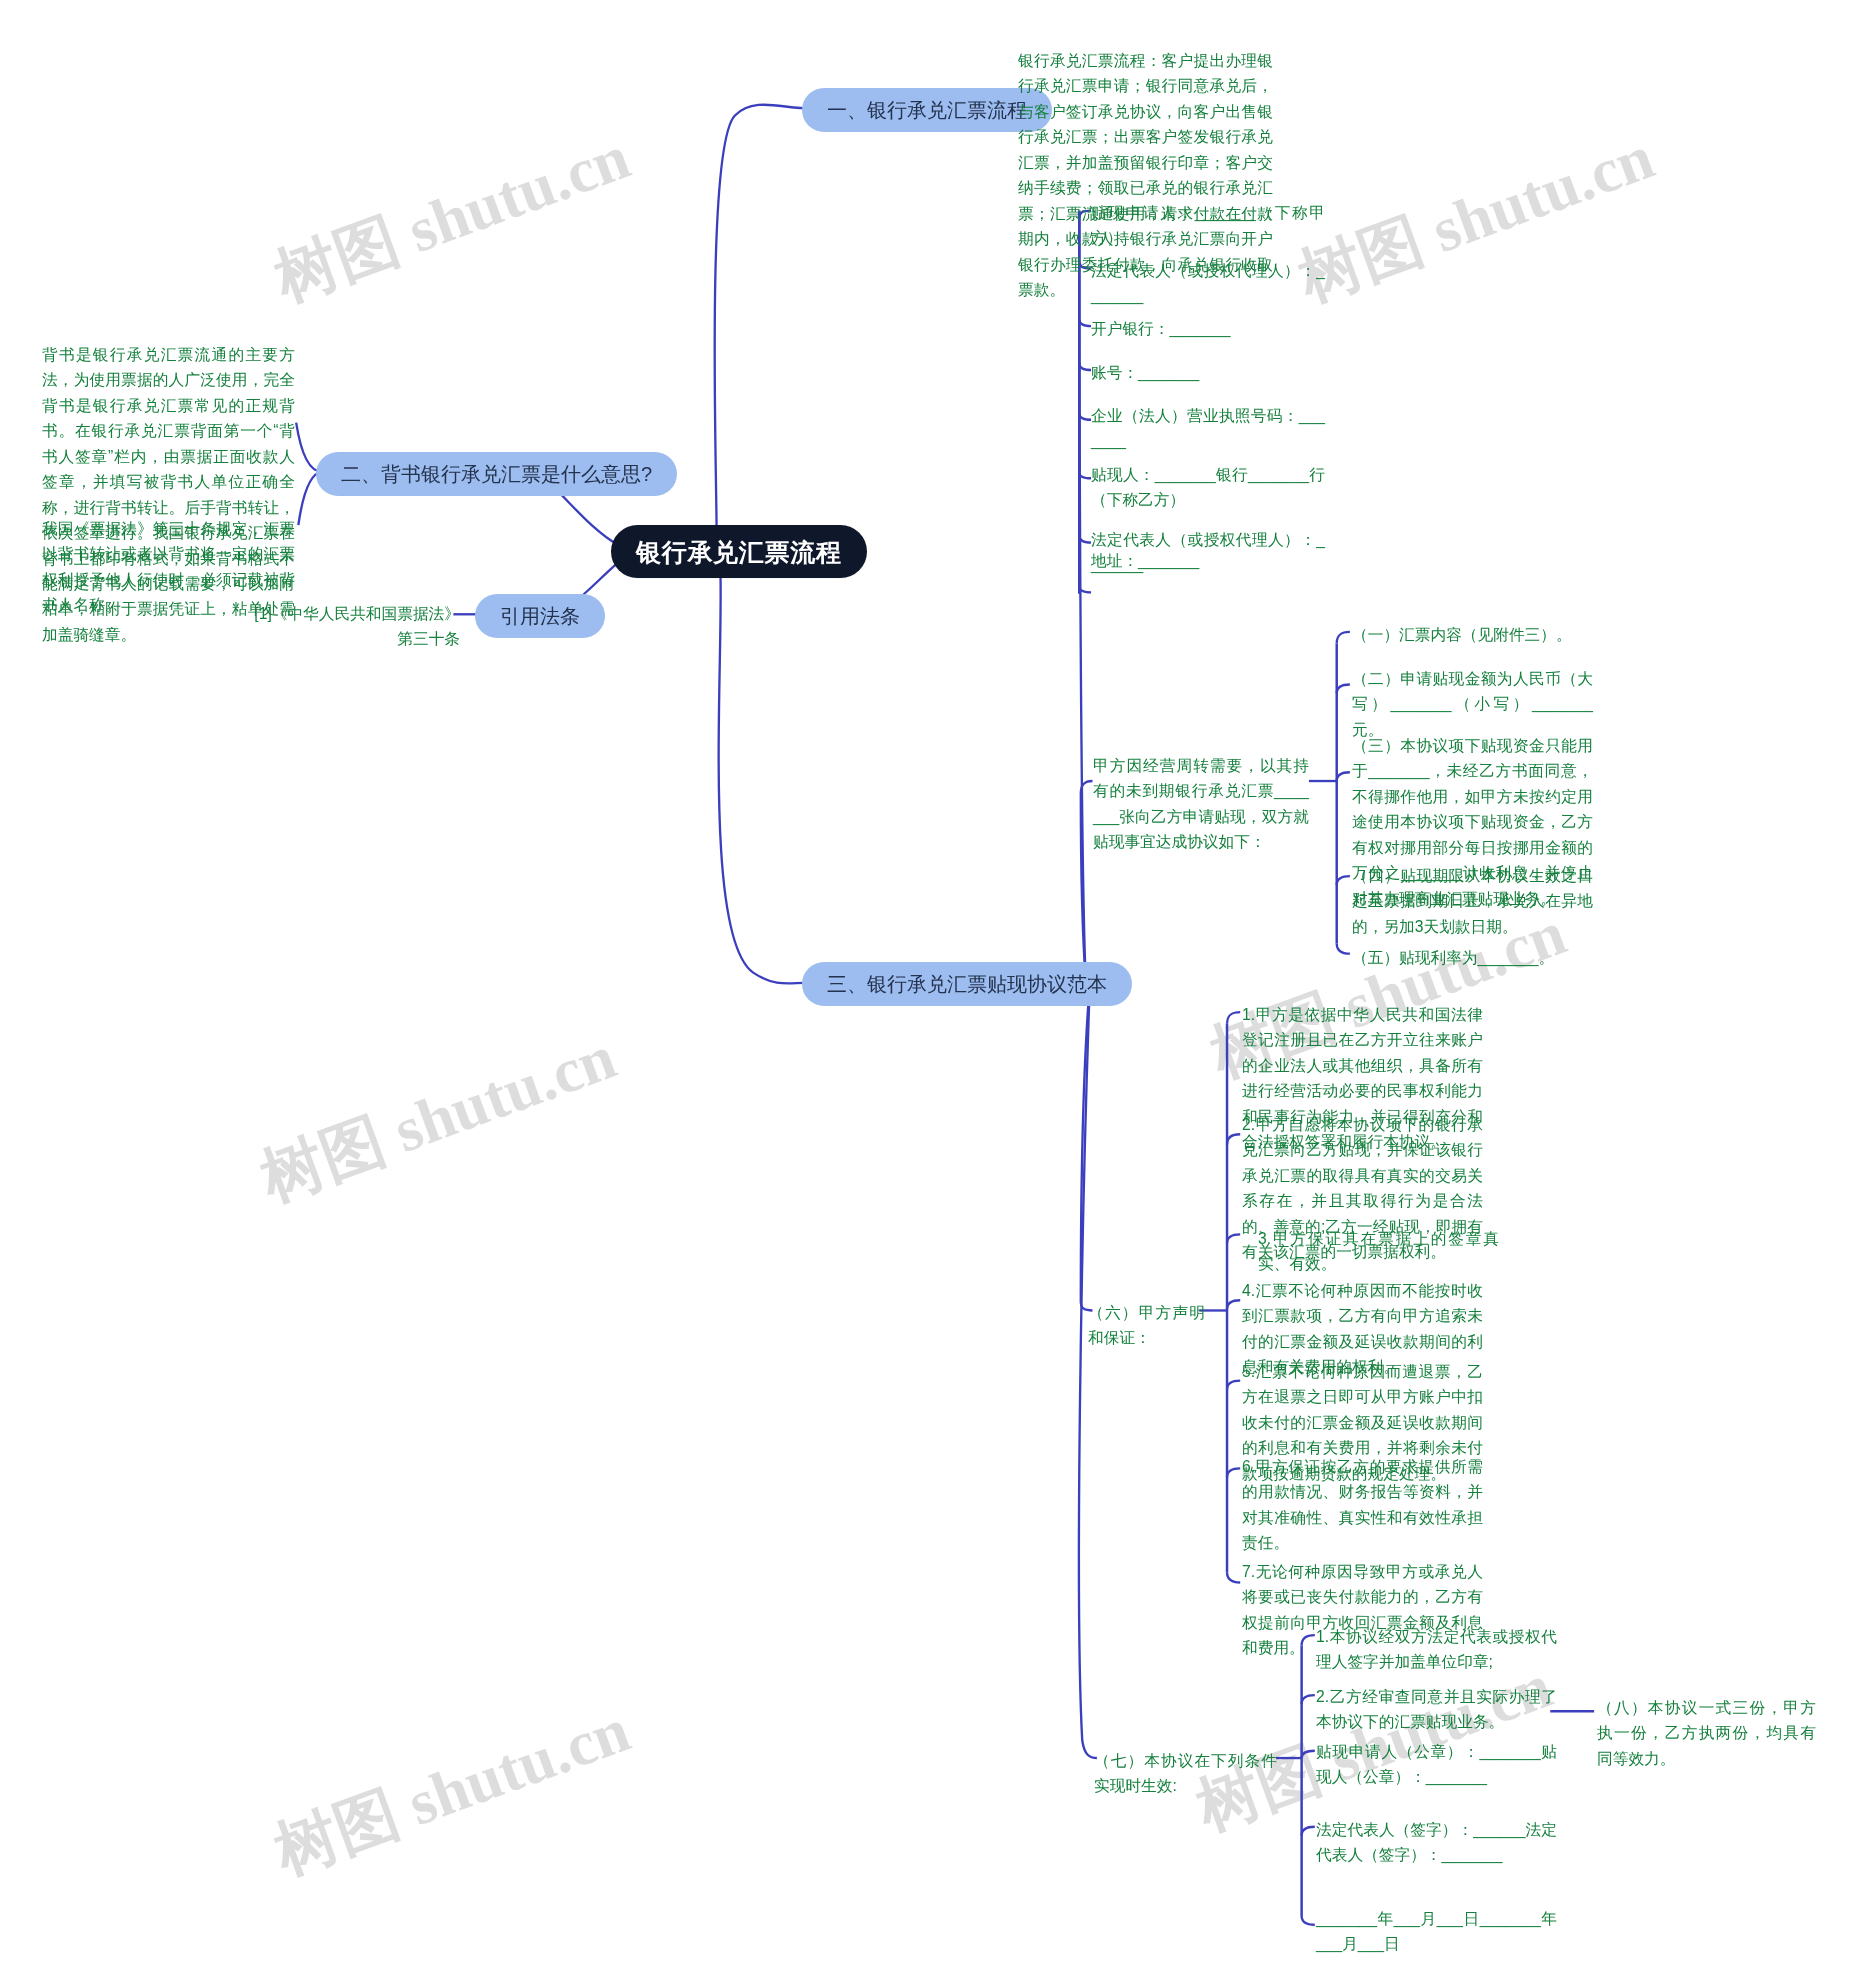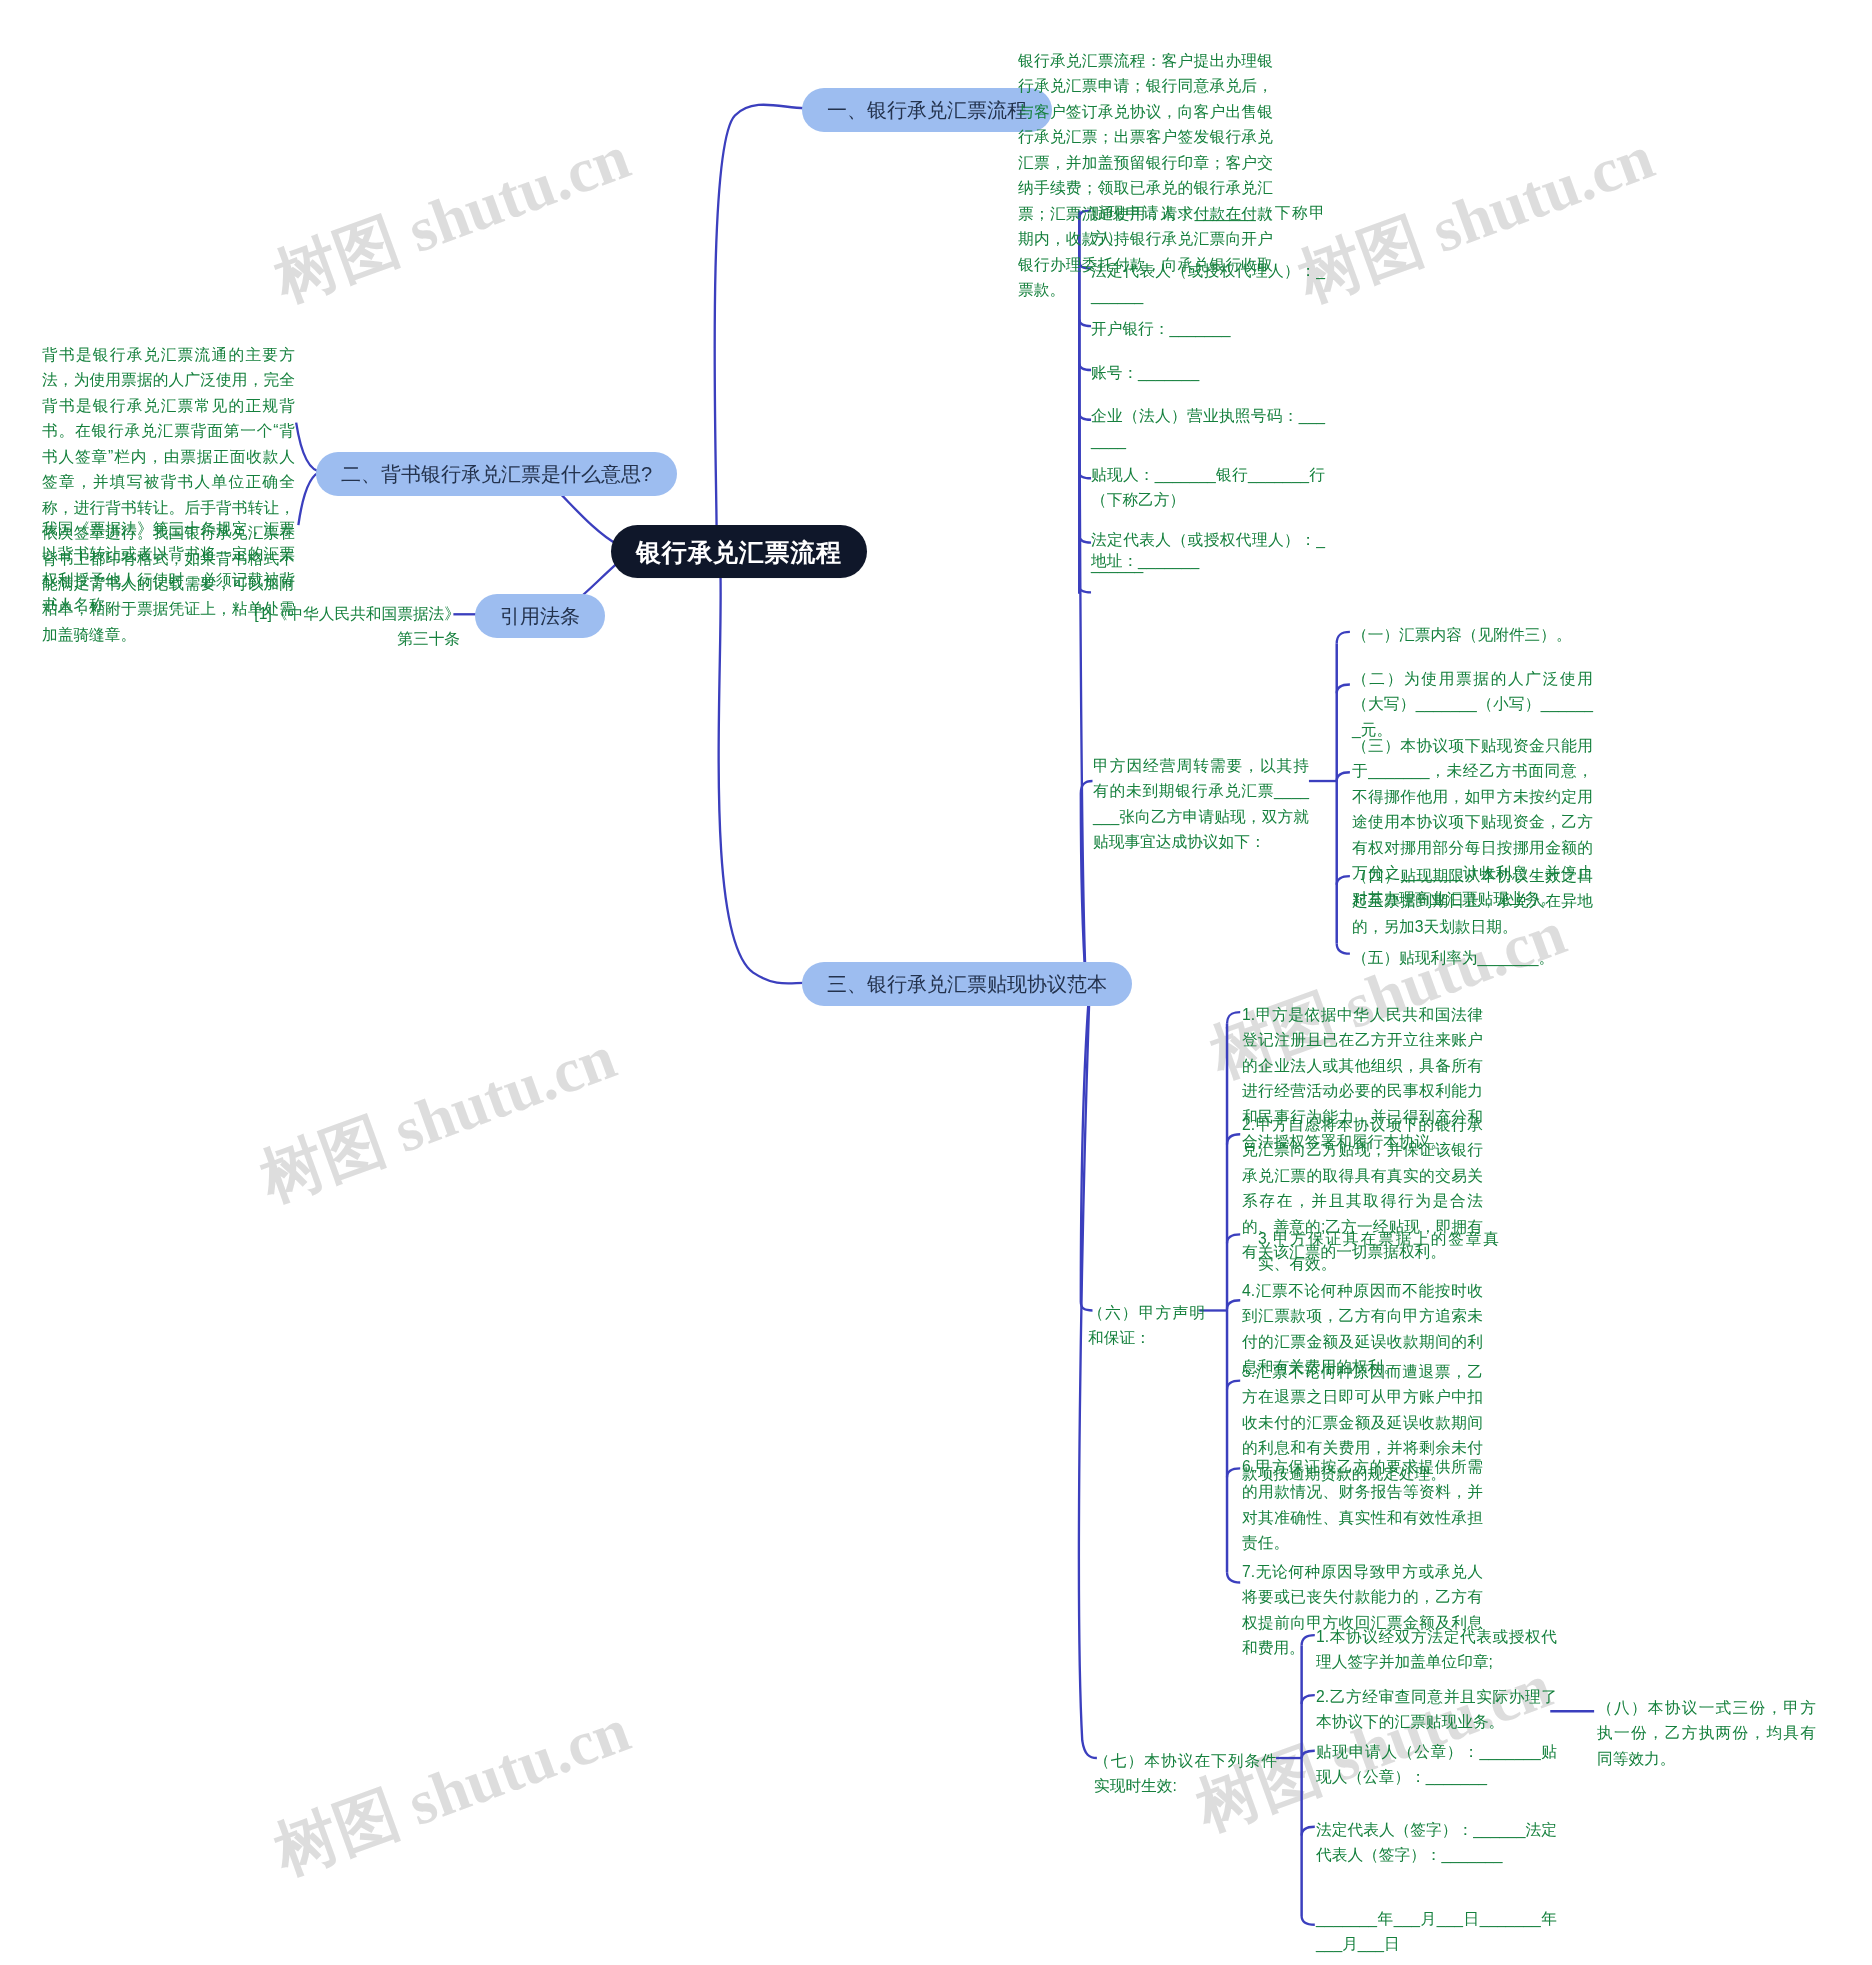--- a/index.html
+++ b/index.html
@@ -173,21 +173,21 @@
   <div class="leaf" style="left:1091px;top:316px;width:234px;">开户银行：_______</div>
   <div class="leaf" style="left:1091px;top:360px;width:234px;">账号：_______</div>
   <div class="leaf" style="left:1091px;top:403px;width:234px;">企业（法人）营业执照号码：_______</div>
   <div class="leaf" style="left:1091px;top:462px;width:234px;">贴现人：_______银行_______行（下称乙方）</div>
   <div class="leaf" style="left:1091px;top:527px;width:234px;">法定代表人（或授权代理人）：_______</div>
   <div class="leaf" style="left:1091px;top:548px;width:234px;">地址：_______</div>
 
   <div class="leaf" style="left:1093px;top:753px;width:216px;">甲方因经营周转需要，以其持有的未到期银行承兑汇票_______张向乙方申请贴现，双方就贴现事宜达成协议如下：</div>
 
   <div class="leaf" style="left:1352px;top:622px;width:241px;">（一）汇票内容（见附件三）。</div>
-  <div class="leaf" style="left:1352px;top:666px;width:241px;">（二）为使用票据的人广泛使用（大写）_______（小写）_______元。</div>
+  <div class="leaf" style="left:1352px;top:666px;width:241px;">（二）申请贴现金额为人民币（大写）_______（小写）_______元。</div>
   <div class="leaf" style="left:1352px;top:733px;width:241px;">（三）本协议项下贴现资金只能用于_______，未经乙方书面同意，不得挪作他用，如甲方未按约定用途使用本协议项下贴现资金，乙方有权对挪用部分每日按挪用金额的万分之_______计收利息，并停止对其办理商业汇票贴现业务。</div>
   <div class="leaf" style="left:1352px;top:863px;width:241px;">（四）贴现期限从本协议生效之日起至票据到期日止，承兑人在异地的，另加3天划款日期。</div>
   <div class="leaf" style="left:1352px;top:945px;width:241px;">（五）贴现利率为_______。</div>
 
   <div class="leaf" style="left:1088px;top:1300px;width:117px;">（六）甲方声明和保证：</div>
   <div class="leaf" style="left:1242px;top:1002px;width:241px;">1.甲方是依据中华人民共和国法律登记注册且已在乙方开立往来账户的企业法人或其他组织，具备所有进行经营活动必要的民事权利能力和民事行为能力，并已得到充分和合法授权签署和履行本协议。</div>
   <div class="leaf" style="left:1242px;top:1112px;width:241px;">2.甲方自愿将本协议项下的银行承兑汇票向乙方贴现，并保证该银行承兑汇票的取得具有真实的交易关系存在，并且其取得行为是合法的、善意的;乙方一经贴现，即拥有有关该汇票的一切票据权利。</div>
   <div class="leaf" style="left:1242px;top:1226px;width:241px;margin-left:16px;">3.甲方保证其在票据上的签章真实、有效。</div>
   <div class="leaf" style="left:1242px;top:1278px;width:241px;">4.汇票不论何种原因而不能按时收到汇票款项，乙方有向甲方追索未付的汇票金额及延误收款期间的利息和有关费用的权利。</div>
   <div class="leaf" style="left:1242px;top:1359px;width:241px;">5.汇票不论何种原因而遭退票，乙方在退票之日即可从甲方账户中扣收未付的汇票金额及延误收款期间的利息和有关费用，并将剩余未付款项按逾期贷款的规定处理。</div>

